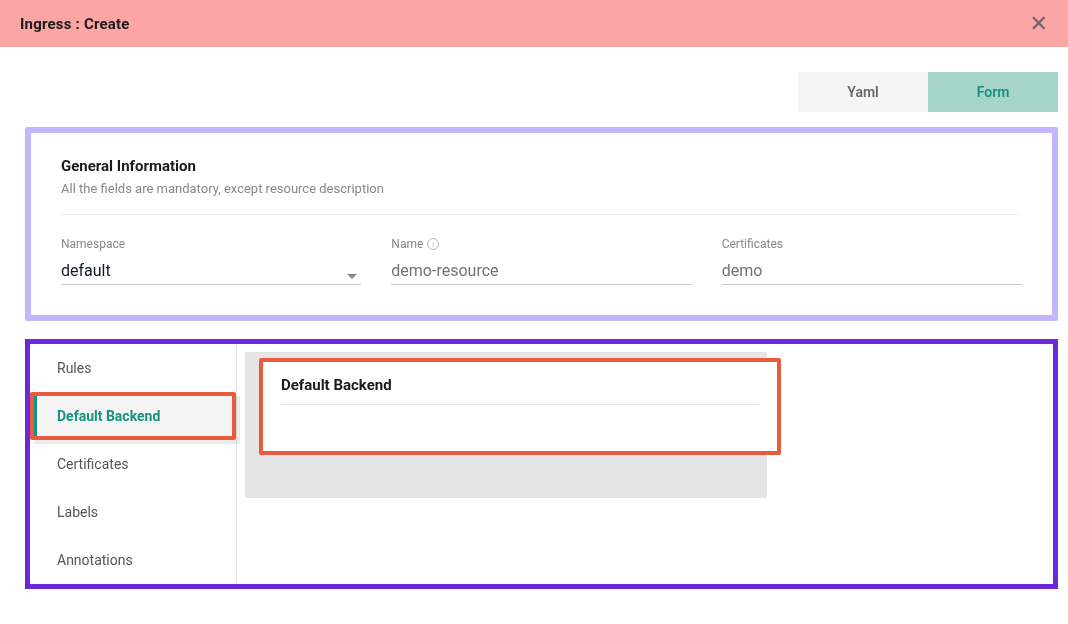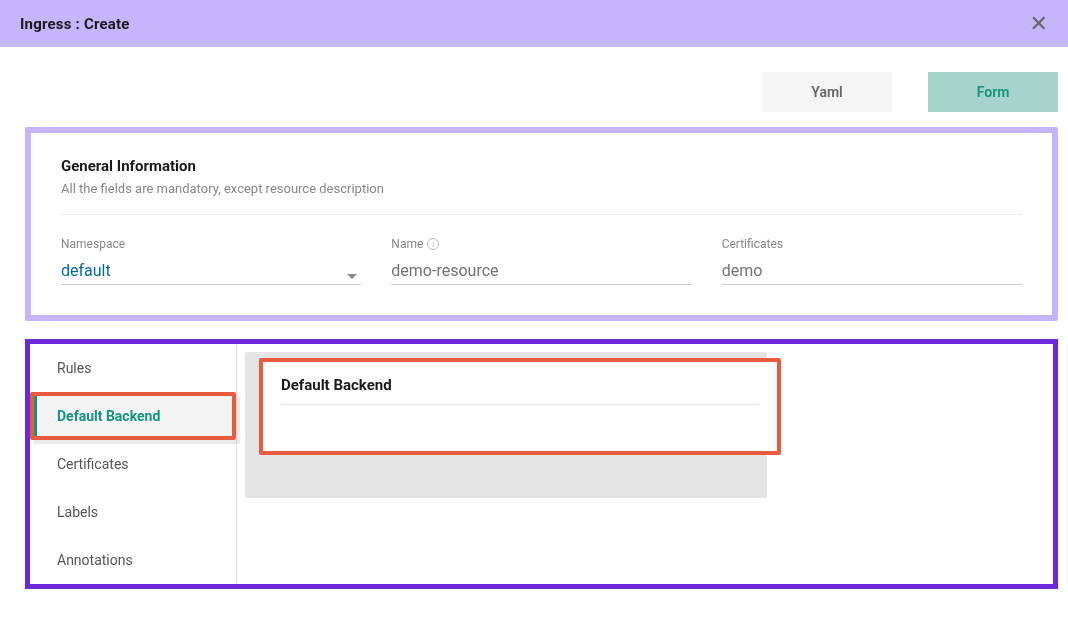--- a/index.html
+++ b/index.html
@@ -8,21 +8,21 @@
       box-sizing: border-box;
       font-family: -apple-system, BlinkMacSystemFont, "Segoe UI", Roboto, "Helvetica Neue", Arial, sans-serif;
     }
     body {
       width: 1068px;
       height: 624px;
       background: #fff;
       overflow: hidden;
     }
     .header {
-      background: #c4b5fd;
+      background: #fca5a5;
       padding: 14px 20px;
       display: flex;
       align-items: center;
       justify-content: space-between;
       height: 47px;
     }
     .header-title {
       font-size: 15px;
       font-weight: 700;
       color: #1a1a1a;
@@ -31,21 +31,20 @@
     .close-btn {
       font-size: 22px;
       color: #666;
       cursor: pointer;
       line-height: 1;
     }
     .tabs-row {
       display: flex;
       justify-content: flex-end;
       padding: 25px 10px 15px 0;
-      gap: 36px;
     }
     .tab {
       padding: 12px 30px;
       width: 130px;
       text-align: center;
       font-size: 14px;
       font-weight: 600;
       cursor: pointer;
       color: #666;
       background: #f5f5f5;
@@ -100,21 +99,21 @@
       color: #737373;
       padding: 6px 0 4px 0;
       outline: none;
       background: transparent;
     }
     .field-select {
       width: 100%;
       border: none;
       border-bottom: 1px solid #ccc;
       font-size: 16px;
-      color: #0369a1;
+      color: #0f172a;
       padding: 6px 18px 4px 0;
       outline: none;
       background: transparent;
       position: relative;
     }
     .select-wrapper {
       position: relative;
     }
     .select-caret {
       position: absolute;

